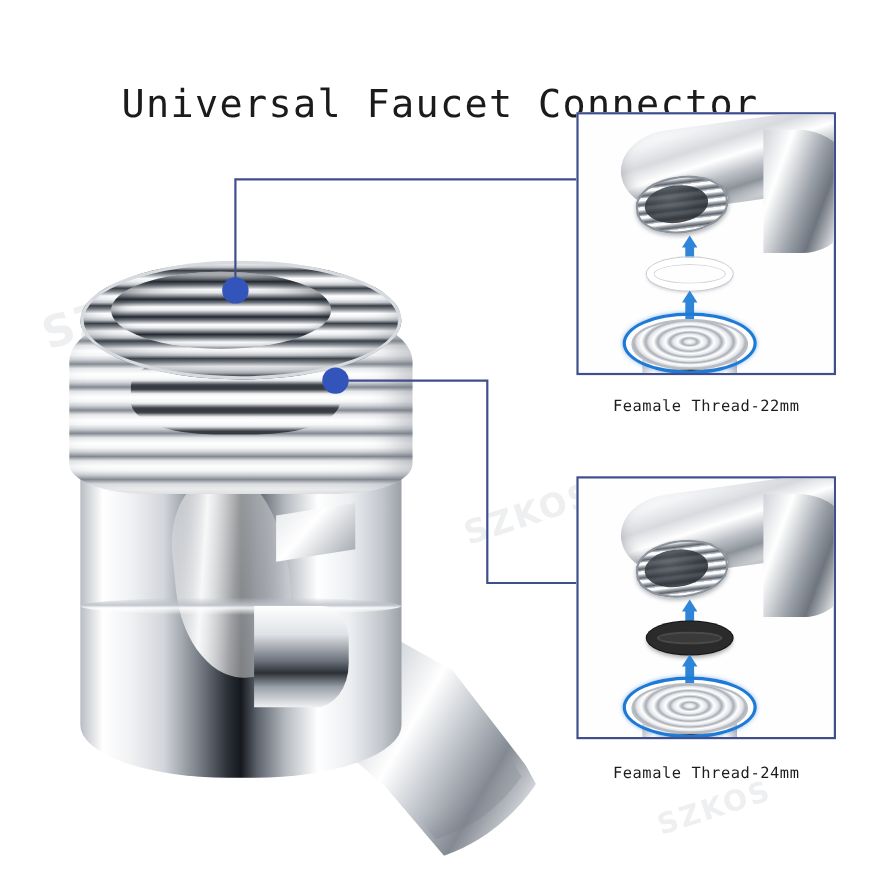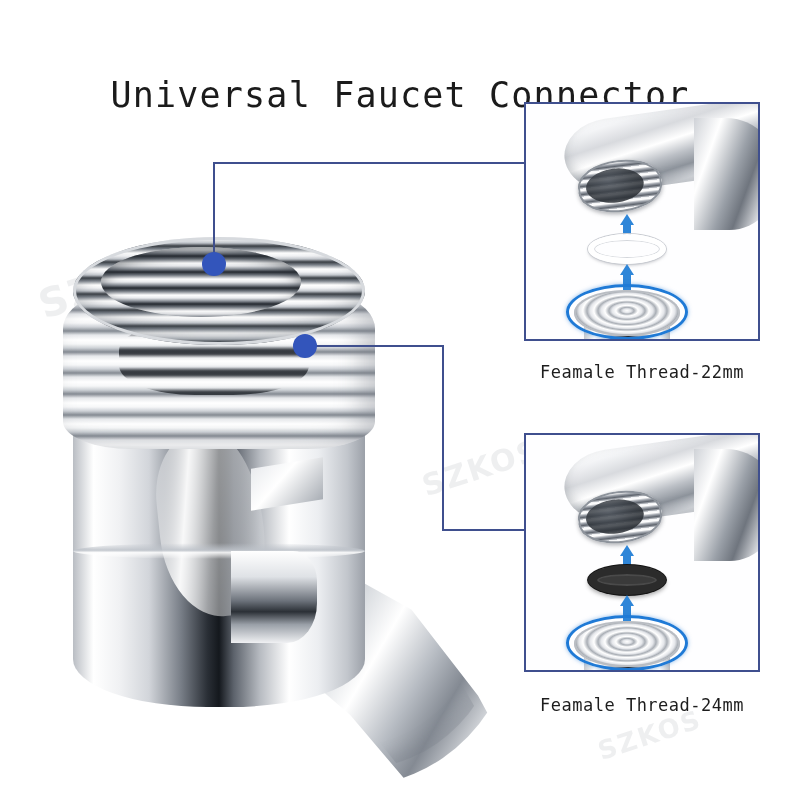--- a/index.html
+++ b/index.html
@@ -49,21 +49,21 @@
     overflow: hidden;
   }
   #inset-top    { left: 524px; top: 102px; width: 236px; height: 239px; }
   #inset-bottom { left: 524px; top: 433px; width: 236px; height: 239px; }
 
   .inset-caption {
     position: absolute;
     width: 280px;
     text-align: center;
     font-family: "DejaVu Sans Mono", "Liberation Mono", monospace;
-    font-size: 17px;
+    font-size: 14px;
     letter-spacing: 0.5px;
     color: #1d1d1d;
     white-space: nowrap;
   }
   #caption-top    { left: 502px; top: 362px; }
   #caption-bottom { left: 502px; top: 695px; }
 
   
   .scene { position: absolute; left: 0; top: 0; width: 100%; height: 100%; }
 

